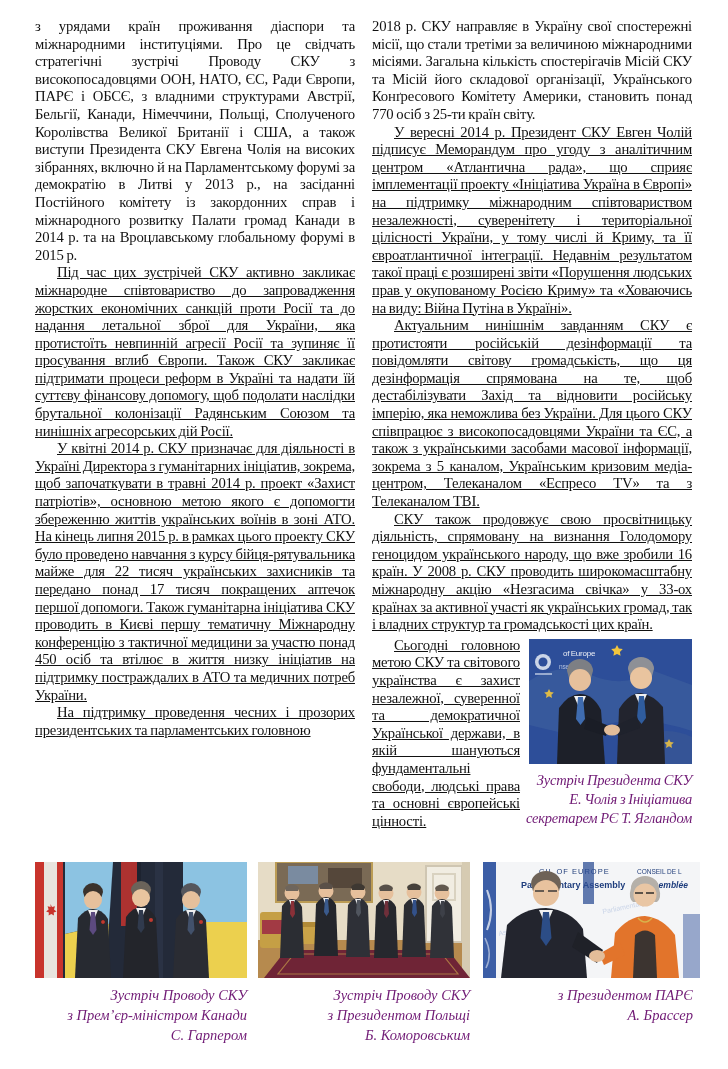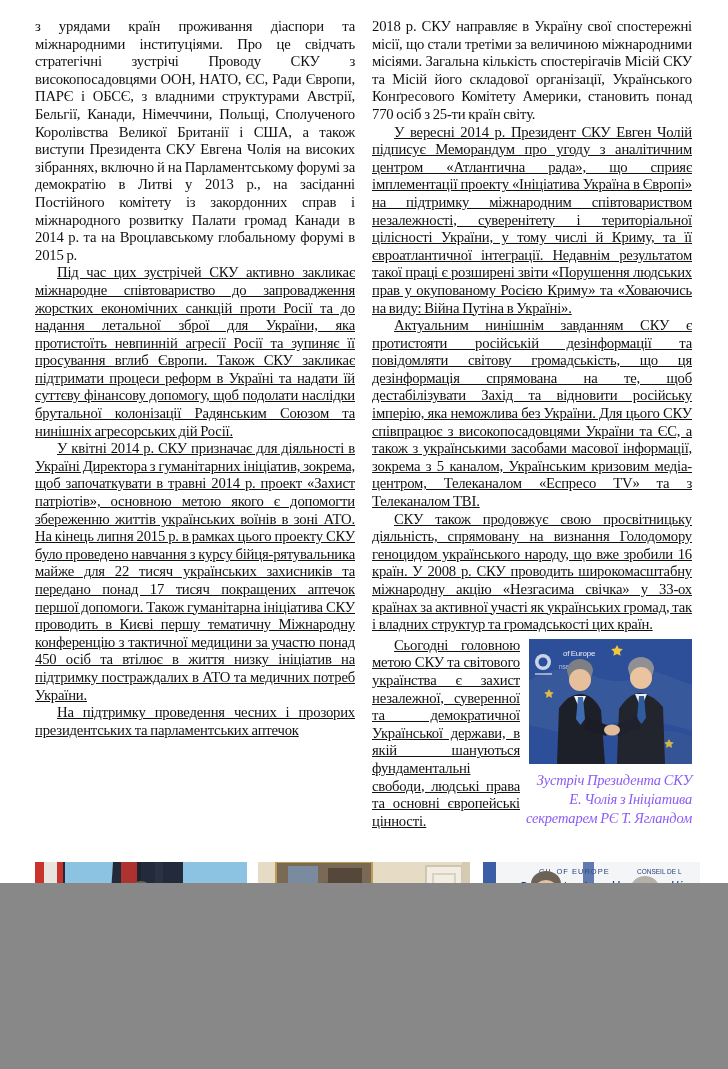--- a/index.html
+++ b/index.html
@@ -1,31 +1,31 @@
 <!DOCTYPE html>
 <html lang="uk"><head>
 <meta charset="utf-8">
 <style>
   html,body{margin:0;padding:0;background:#888;}
   .page{
-    position:relative;width:728px;height:883px;margin:0 auto;
+    position:relative;width:728px;height:1069px;margin:0 auto;
     background:#ffffff;overflow:hidden;color:#111;
     font-family:"Liberation Serif","DejaVu Serif",serif;
   }
   .columns{position:absolute;top:18px;left:35px;width:657px;display:flex;gap:17px;}
   .col{width:320px;font-size:14.7px;line-height:17.6px;text-align:justify;
        letter-spacing:-0.2px;word-spacing:-0.6px;hyphens:auto;}
   .col p{margin:0;}
   .col p.ind{text-indent:22px;text-decoration:underline;}
   .rc-bottom{display:flex;gap:9px;margin-top:3px;align-items:center;}
   .narrow{width:148px;flex:none;}
   figure{margin:0;padding:0;}
   .fig-council{width:163px;flex:none;}
   svg{display:block;}
-  .cap{font-style:italic;font-size:14.5px;line-height:20px;text-align:right;color:#8b5cf6;}
+  .cap{font-style:italic;font-size:14.5px;line-height:20px;text-align:right;color:#701a75;}
   .fig-council .cap{width:235px;margin-left:-72px;margin-top:7px;line-height:19px;}
   .photos-row{
     position:absolute;top:862px;left:0;right:0;bottom:0;background:#ffffff;
     padding-left:35px;display:flex;align-items:flex-start;
   }
   .pfig{flex:none;}
   .pfig.f2{margin-left:11px;}
   .pfig.f3{margin-left:13px;}
   .pfig .cap{margin-top:7px;}
   .f1 .cap{width:270px;margin-left:-58px;}
@@ -37,21 +37,21 @@
 <body>
 
 <div class="page">
 
   <div class="columns">
 
     <div class="col">
       <p>з урядами країн проживання діаспори та міжнародними інституціями. Про це свідчать стратегічні зустрічі Проводу СКУ з високопосадовцями ООН, НАТО, ЄС, Ради Європи, ПАРЄ і ОБСЄ, з владними структурами Австрії, Бельгії, Канади, Німеччини, Польщі, Сполученого Королівства Великої Британії і США, а також виступи Президента СКУ Евгена Чолія на високих зібраннях, включно й на Парламентському форумі за демократію в Литві у 2013 р., на засіданні Постійного комітету із закордонних справ і міжнародного розвитку Палати громад Канади в 2014 р. та на Вроцлавському глобальному форумі в 2015 р.</p>
       <p class="ind">Під час цих зустрічей СКУ активно закликає міжнародне співтовариство до запровадження жорстких економічних санкцій проти Росії та до надання летальної зброї для України, яка протистоїть невпинній агресії Росії та зупиняє її просування вглиб Європи. Також СКУ закликає підтримати процеси реформ в Україні та надати їй суттєву фінансову допомогу, щоб подолати наслідки брутальної колонізації Радянським Союзом та нинішніх агресорських дій Росії.</p>
       <p class="ind">У квітні 2014 р. СКУ призначає для діяльності в Україні Директора з гуманітарних ініціатив, зокрема, щоб започаткувати в травні 2014 р. проект «Захист патріотів», основною метою якого є допомогти збереженню життів українських воїнів в зоні АТО. На кінець липня 2015 р. в рамках цього проекту СКУ було проведено навчання з курсу бійця-рятувальника майже для 22 тисяч українських захисників та передано понад 17 тисяч покращених аптечок першої допомоги. Також гуманітарна ініціатива СКУ проводить в Києві першу тематичну Міжнародну конференцію з тактичної медицини за участю понад 450 осіб та втілює в життя низку ініціатив на підтримку постраждалих в АТО та медичних потреб України.</p>
-      <p class="ind">На підтримку проведення чесних і прозорих президентських та парламентських аптечок</p>
+      <p class="ind">На підтримку проведення чесних і прозорих президентських та парламентських головною</p>
     </div>
 
     <div class="col">
       <p>2018 р. СКУ направляє в Україну свої спостережні місії, що стали третіми за величиною міжнародними місіями. Загальна кількість спостерігачів Місій СКУ та Місій його складової організації, Українського Конґресового Комітету Америки, становить понад 770 осіб з 25-ти країн світу.</p>
       <p class="ind">У вересні 2014 р. Президент СКУ Евген Чолій підписує Меморандум про угоду з аналітичним центром «Атлантична рада», що сприяє імплементації проекту «Ініціатива Україна в Європі» на підтримку міжнародним співтовариством незалежності, суверенітету і територіальної цілісності України, у тому числі й Криму, та її євроатлантичної інтеграції. Недавнім результатом такої праці є розширені звіти «Порушення людських прав у окупованому Росією Криму» та «Ховаючись на виду: Війна Путіна в Україні».</p>
       <p class="ind">Актуальним нинішнім завданням СКУ є протистояти російській дезінформації та повідомляти світову громадськість, що ця дезінформація спрямована на те, щоб дестабілізувати Захід та відновити російську імперію, яка неможлива без України. Для цього СКУ співпрацює з високопосадовцями України та ЄС, а також з українськими засобами масової інформації, зокрема з 5 каналом, Українським кризовим медіа-центром, Телеканалом «Еспресо TV» та з Телеканалом ТВІ.</p>
       <p class="ind">СКУ також продовжує свою просвітницьку діяльність, спрямовану на визнання Голодомору геноцидом українського народу, що вже зробили 16 країн. У 2008 р. СКУ проводить широкомасштабну міжнародну акцію «Незгасима свічка» у 33-ох країнах за активної участі як українських громад, так і владних структур та громадськості цих країн.</p>
 
       <div class="rc-bottom">
         <p class="ind narrow">Сьогодні головною метою СКУ та світового українства є захист незалежної, суверенної та демократичної Української держави, в якій шануються фундаментальні свободи, людські права та основні європейські цінності.</p>
@@ -191,20 +191,21 @@
           <path d="M67,37 l3,0 1,13 -2.5,4 -2.5,-4 z" fill="#3a5a8c"></path>
           <path d="M99,38 l3,0 1,13 -2.5,4 -2.5,-4 z" fill="#50555e"></path>
           <path d="M127,39 l3,0 1,13 -2.5,4 -2.5,-4 z" fill="#6e2f3a"></path>
           <path d="M155,38 l3,0 1,13 -2.5,4 -2.5,-4 z" fill="#33518a"></path>
           <path d="M183,39 l3,0 1,13 -2.5,4 -2.5,-4 z" fill="#3d4048"></path>
         </g>
       </svg>
       <div class="cap">
         <div>Зустріч Проводу СКУ</div>
         <div>з Президентом Польщі</div>
+        <div>Б. Коморовським</div>
       </div>
     </figure>
 
     <figure class="pfig f3">
       <svg viewBox="0 0 217 116" width="217" height="116" role="img">
         <rect width="217" height="116" fill="#f4f5f7"></rect>
         <g class="svgtxt" fill="#c9d4e8" font-size="7">
           <text x="16" y="74" transform="rotate(-12 16 74)">Assembly</text>
           <text x="120" y="52" transform="rotate(-12 120 52)">Parliamentary</text>
           <text x="150" y="90" transform="rotate(-12 150 90)">EUROPE</text>
@@ -229,17 +230,18 @@
         <circle cx="162" cy="33" r="11.5" fill="#e9c6a4"></circle>
         <path d="M152,31 h8 m3,0 h8" stroke="#2e2c2a" stroke-width="1.6" fill="none"></path>
         <path d="M128,116 L132,71 Q146,54 162,54 Q180,56 192,73 L196,116 Z" fill="#e2742b"></path>
         <path d="M150,116 L152,73 Q162,64 172,73 L174,116 Z" fill="#3c3430"></path>
         <path d="M155,56 Q162,64 169,56" fill="none" stroke="#d9b24a" stroke-width="1.6"></path>
         <path d="M137,80 L116,92 L121,103 L142,93 Z" fill="#e2742b"></path>
         <ellipse cx="114" cy="94" rx="8" ry="6" fill="#e3bd99"></ellipse>
       </svg>
       <div class="cap">
         <div>з Президентом ПАРЄ</div>
+        <div>А. Брассер</div>
       </div>
     </figure>
 
   </div>
 </div>
 
 </body></html>

